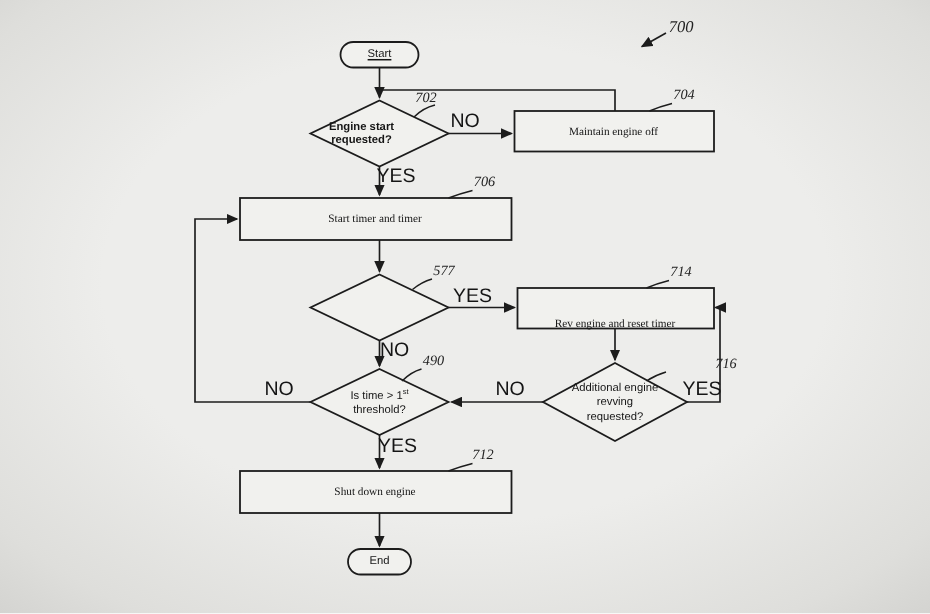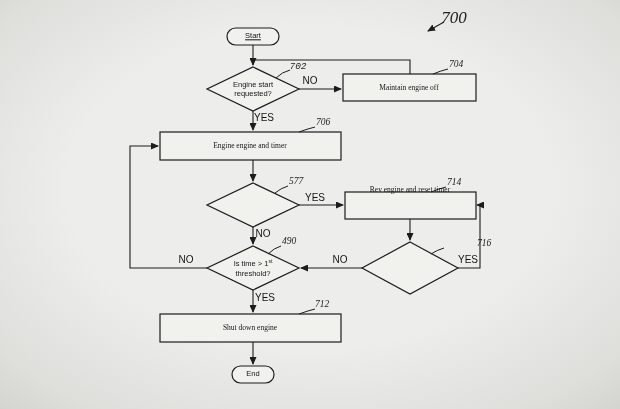--- a/index.html
+++ b/index.html
@@ -12,28 +12,28 @@
   .c{fill:none;stroke:#1c1c1c;stroke-width:1.1;}
   .leader{fill:none;stroke:#1c1c1c;stroke-width:1;}
   .shape{fill:#f1f1ee;stroke:#1c1c1c;stroke-width:1.2;}
   .node-label{
     position:absolute;transform:translate(-50%,-50%);
     text-align:center;font-size:7.5px;line-height:1.25;color:#151515;
   }
   .nowrap{white-space:nowrap;font-family:Liberation Serif, serif;}
   .edge-label{
     position:absolute;transform:translate(-50%,-50%);
-    font-size:10px;color:#151515;white-space:nowrap;
+    font-size:13px;color:#151515;white-space:nowrap;
   }
   .ref-label{
     position:absolute;transform:translate(-50%,-50%);
     font-family:"Liberation Serif", serif;font-style:italic;
     font-size:9.5px;color:#222;white-space:nowrap;
   }
-  .ref-big{font-size:17px;}
+  .ref-big{font-size:11px;}
   .sup{font-size:5px;vertical-align:super;}
 </style>
 </head>
 <body>
 
 <div class="stage">
 
   <svg width="620" height="409" viewBox="0 0 620 409">
     <defs>
       <marker id="ah" markerUnits="userSpaceOnUse" markerWidth="8" markerHeight="7" refX="7" refY="3.5" orient="auto">
@@ -71,39 +71,40 @@
     <path class="leader" d="M 448 69 Q 440 71 433 74"></path>
     <path class="leader" d="M 315 127 Q 307 129 299 132"></path>
     <path class="leader" d="M 288 186 Q 281 188 275 193"></path>
     <path class="leader" d="M 446 187 Q 438 189 431 192"></path>
     <path class="leader" d="M 281 246 Q 274 248 268 254"></path>
     <path class="leader" d="M 444 248 Q 437 250 431 254"></path>
     <path class="leader" d="M 315 309 Q 307 311 299 314"></path>
   </svg>
 
   <div class="node-label" style="left:253px;top:36px;text-decoration:underline;">Start</div>
-  <div class="node-label" style="left:253px;top:89px;width:66px;">Engine start requested?</div>
+  <div class="node-label" style="left:241px;top:89px;width:66px;font-weight:bold;">Engine start requested?</div>
   <div class="node-label nowrap" style="left:409px;top:88px;">Maintain engine off</div>
-  <div class="node-label nowrap" style="left:250px;top:146px;">Engine engine and timer</div>
-  <div class="node-label nowrap" style="left:410px;top:190px;">Rev engine and reset timer</div>
+  <div class="node-label nowrap" style="left:250px;top:146px;">Start timer and timer</div>
+  <div class="node-label nowrap" style="left:410px;top:216px;">Rev engine and reset timer</div>
   <div class="node-label" style="left:253px;top:268px;width:64px;"><span>Is time &gt; 1</span><span class="sup">st</span><span> threshold?</span></div>
+  <div class="node-label" style="left:410px;top:268px;width:60px;">Additional engine revving requested?</div>
   <div class="node-label nowrap" style="left:250px;top:328px;">Shut down engine</div>
   <div class="node-label" style="left:253px;top:374px;">End</div>
 
   <div class="edge-label" style="left:310px;top:80px;">NO</div>
   <div class="edge-label" style="left:264px;top:117px;">YES</div>
   <div class="edge-label" style="left:315px;top:197px;">YES</div>
   <div class="edge-label" style="left:263px;top:233px;">NO</div>
   <div class="edge-label" style="left:186px;top:259px;">NO</div>
   <div class="edge-label" style="left:265px;top:297px;">YES</div>
   <div class="edge-label" style="left:340px;top:259px;">NO</div>
   <div class="edge-label" style="left:468px;top:259px;">YES</div>
 
   <div class="ref-label ref-big" style="left:454px;top:18px;">700</div>
-  <div class="ref-label" style="left:298px;top:66px;font-family:Liberation Mono, monospace;">702</div>
+  <div class="ref-label" style="left:284px;top:66px;">702</div>
   <div class="ref-label" style="left:456px;top:64px;">704</div>
   <div class="ref-label" style="left:323px;top:122px;text-align:right;">706</div>
   <div class="ref-label" style="left:296px;top:181px;">577</div>
   <div class="ref-label" style="left:454px;top:182px;">714</div>
   <div class="ref-label" style="left:289px;top:241px;">490</div>
   <div class="ref-label" style="left:452px;top:243px;margin-left:32px;">716</div>
   <div class="ref-label" style="left:322px;top:304px;text-align:center;">712</div>
 
 </div>
 

